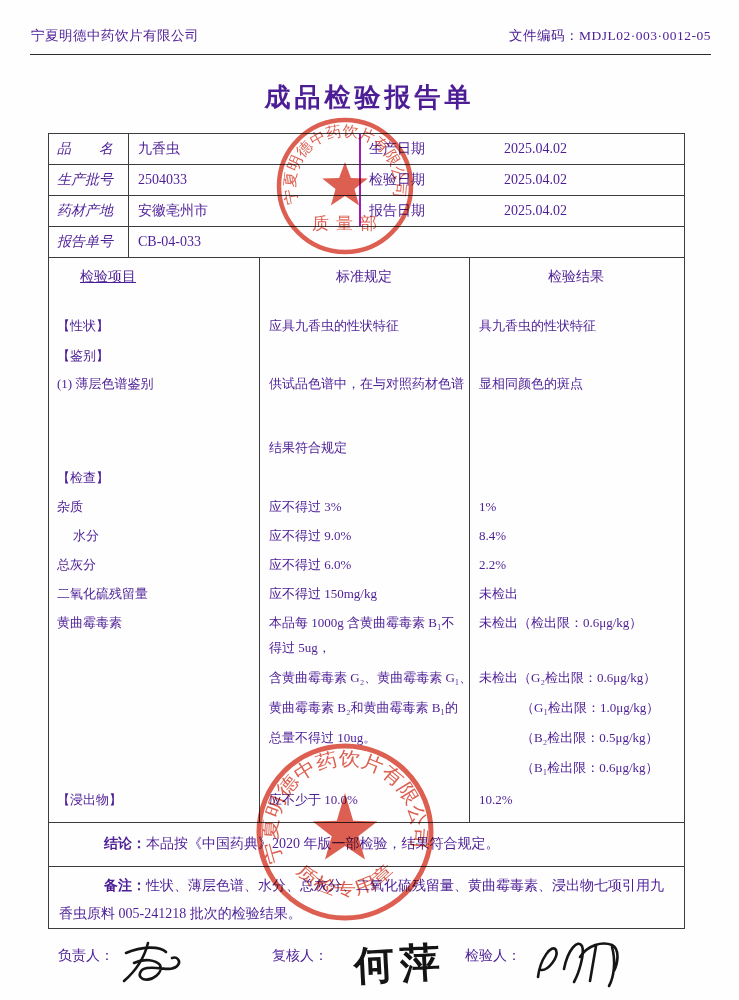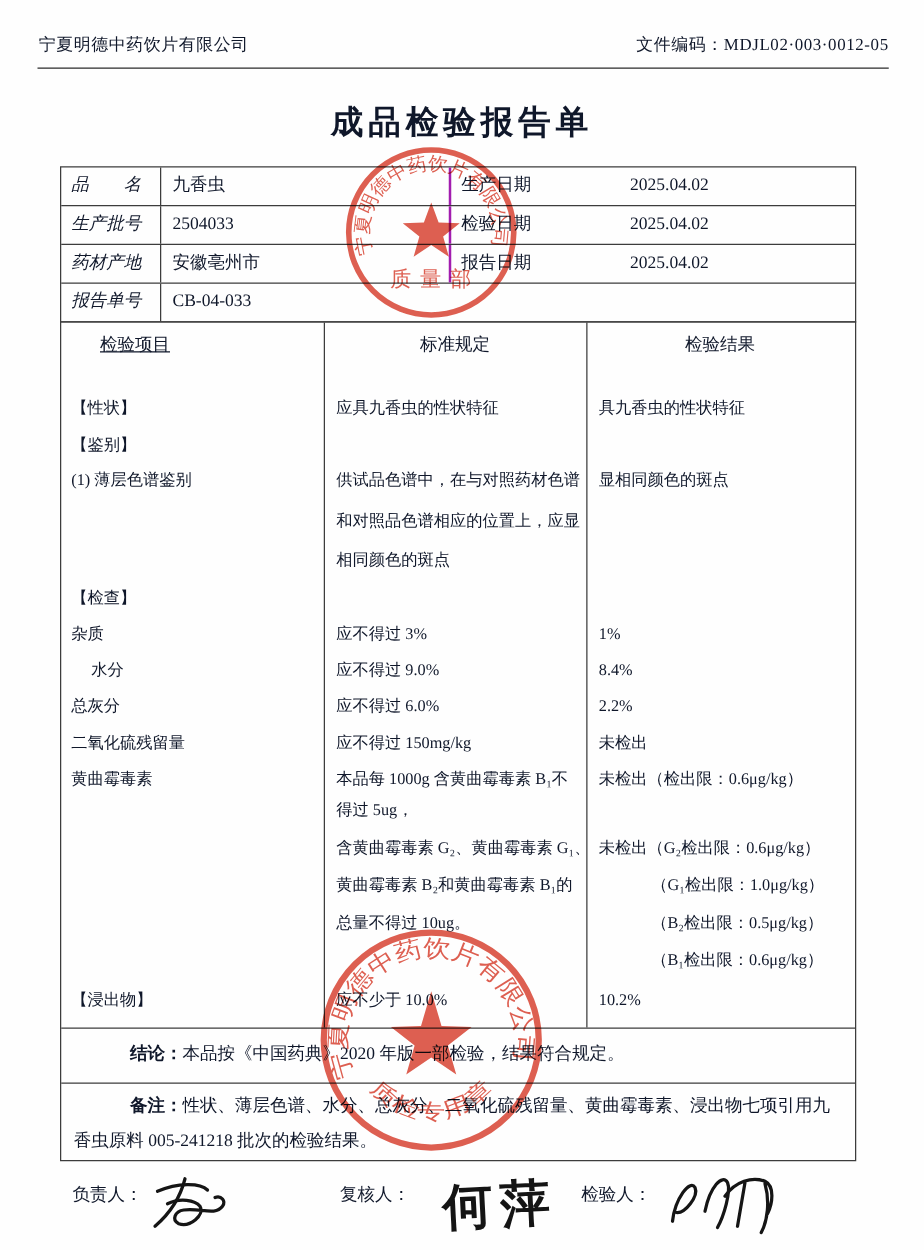--- a/index.html
+++ b/index.html
@@ -1,17 +1,17 @@
 <!DOCTYPE html>
 <html><head>
 <meta charset="utf-8">
 <style>
   html,body{margin:0;padding:0;background:#ffffff;}
   .page{position:relative;width:739px;height:1000px;background:#fefefe;margin:0 auto;overflow:hidden;
-        font-family:"Liberation Serif","DejaVu Serif",serif;color:#0f172a;}
+        font-family:"Liberation Serif","DejaVu Serif",serif;color:#4c1d95;}
   
   .pg-header{position:absolute;top:27px;left:31px;right:28px;display:flex;justify-content:space-between;
              font-size:13.5px;letter-spacing:.5px;}
   .head-rule{position:absolute;top:54px;left:30px;width:681px;height:1px;background:#2b2b2b;}
   .doc-title{position:absolute;top:80px;left:0;width:100%;text-align:center;font-size:26px;font-weight:bold;letter-spacing:4px;}
   
   .info{position:absolute;left:48px;top:133px;width:635px;border:1px solid #3c3c3c;font-size:14px;}
   .irow{display:grid;grid-template-columns:80px 230px 97px 1fr;height:30px;line-height:30px;border-bottom:1px solid #3c3c3c;}
   .irow.merged{grid-template-columns:80px 1fr;}
   .irow:last-child{border-bottom:none;}
@@ -95,22 +95,21 @@
     <div class="ln" style="top:210px;left:8px">【检查】</div>
     <div class="ln" style="top:239px;left:8px">杂质</div>
     <div class="ln" style="top:268px;left:24px">水分</div>
     <div class="ln" style="top:297px;left:8px">总灰分</div>
     <div class="ln" style="top:326px;left:8px">二氧化硫残留量</div>
     <div class="ln" style="top:355px;left:8px">黄曲霉毒素</div>
     <div class="ln" style="top:532px;left:8px">【浸出物】</div>
 
     <div class="ln" style="top:58px;left:220px">应具九香虫的性状特征</div>
     <div class="ln" style="top:116px;left:220px">供试品色谱中，在与对照药材色谱</div>
-    <div class="ln" style="top:149px;left:220px">和对照品色谱相应的位置上，应显</div>
-    <div class="ln" style="top:180px;left:220px">相同颜色的斑点</div>
+    <div class="ln" style="top:180px;left:220px">结果符合规定</div>
     <div class="ln" style="top:239px;left:220px">应不得过 3%</div>
     <div class="ln" style="top:268px;left:220px">应不得过 9.0%</div>
     <div class="ln" style="top:297px;left:220px">应不得过 6.0%</div>
     <div class="ln" style="top:326px;left:220px">应不得过 150mg/kg</div>
     <div class="ln" style="top:355px;left:220px">本品每 1000g 含黄曲霉毒素 B₁不</div>
     <div class="ln" style="top:380px;left:220px">得过 5ug，</div>
     <div class="ln" style="top:410px;left:220px">含黄曲霉毒素 G₂、黄曲霉毒素 G₁、</div>
     <div class="ln" style="top:440px;left:220px">黄曲霉毒素 B₂和黄曲霉毒素 B₁的</div>
     <div class="ln" style="top:470px;left:220px">总量不得过 10ug。</div>
     <div class="ln" style="top:532px;left:220px">应不少于 10.0%</div>

